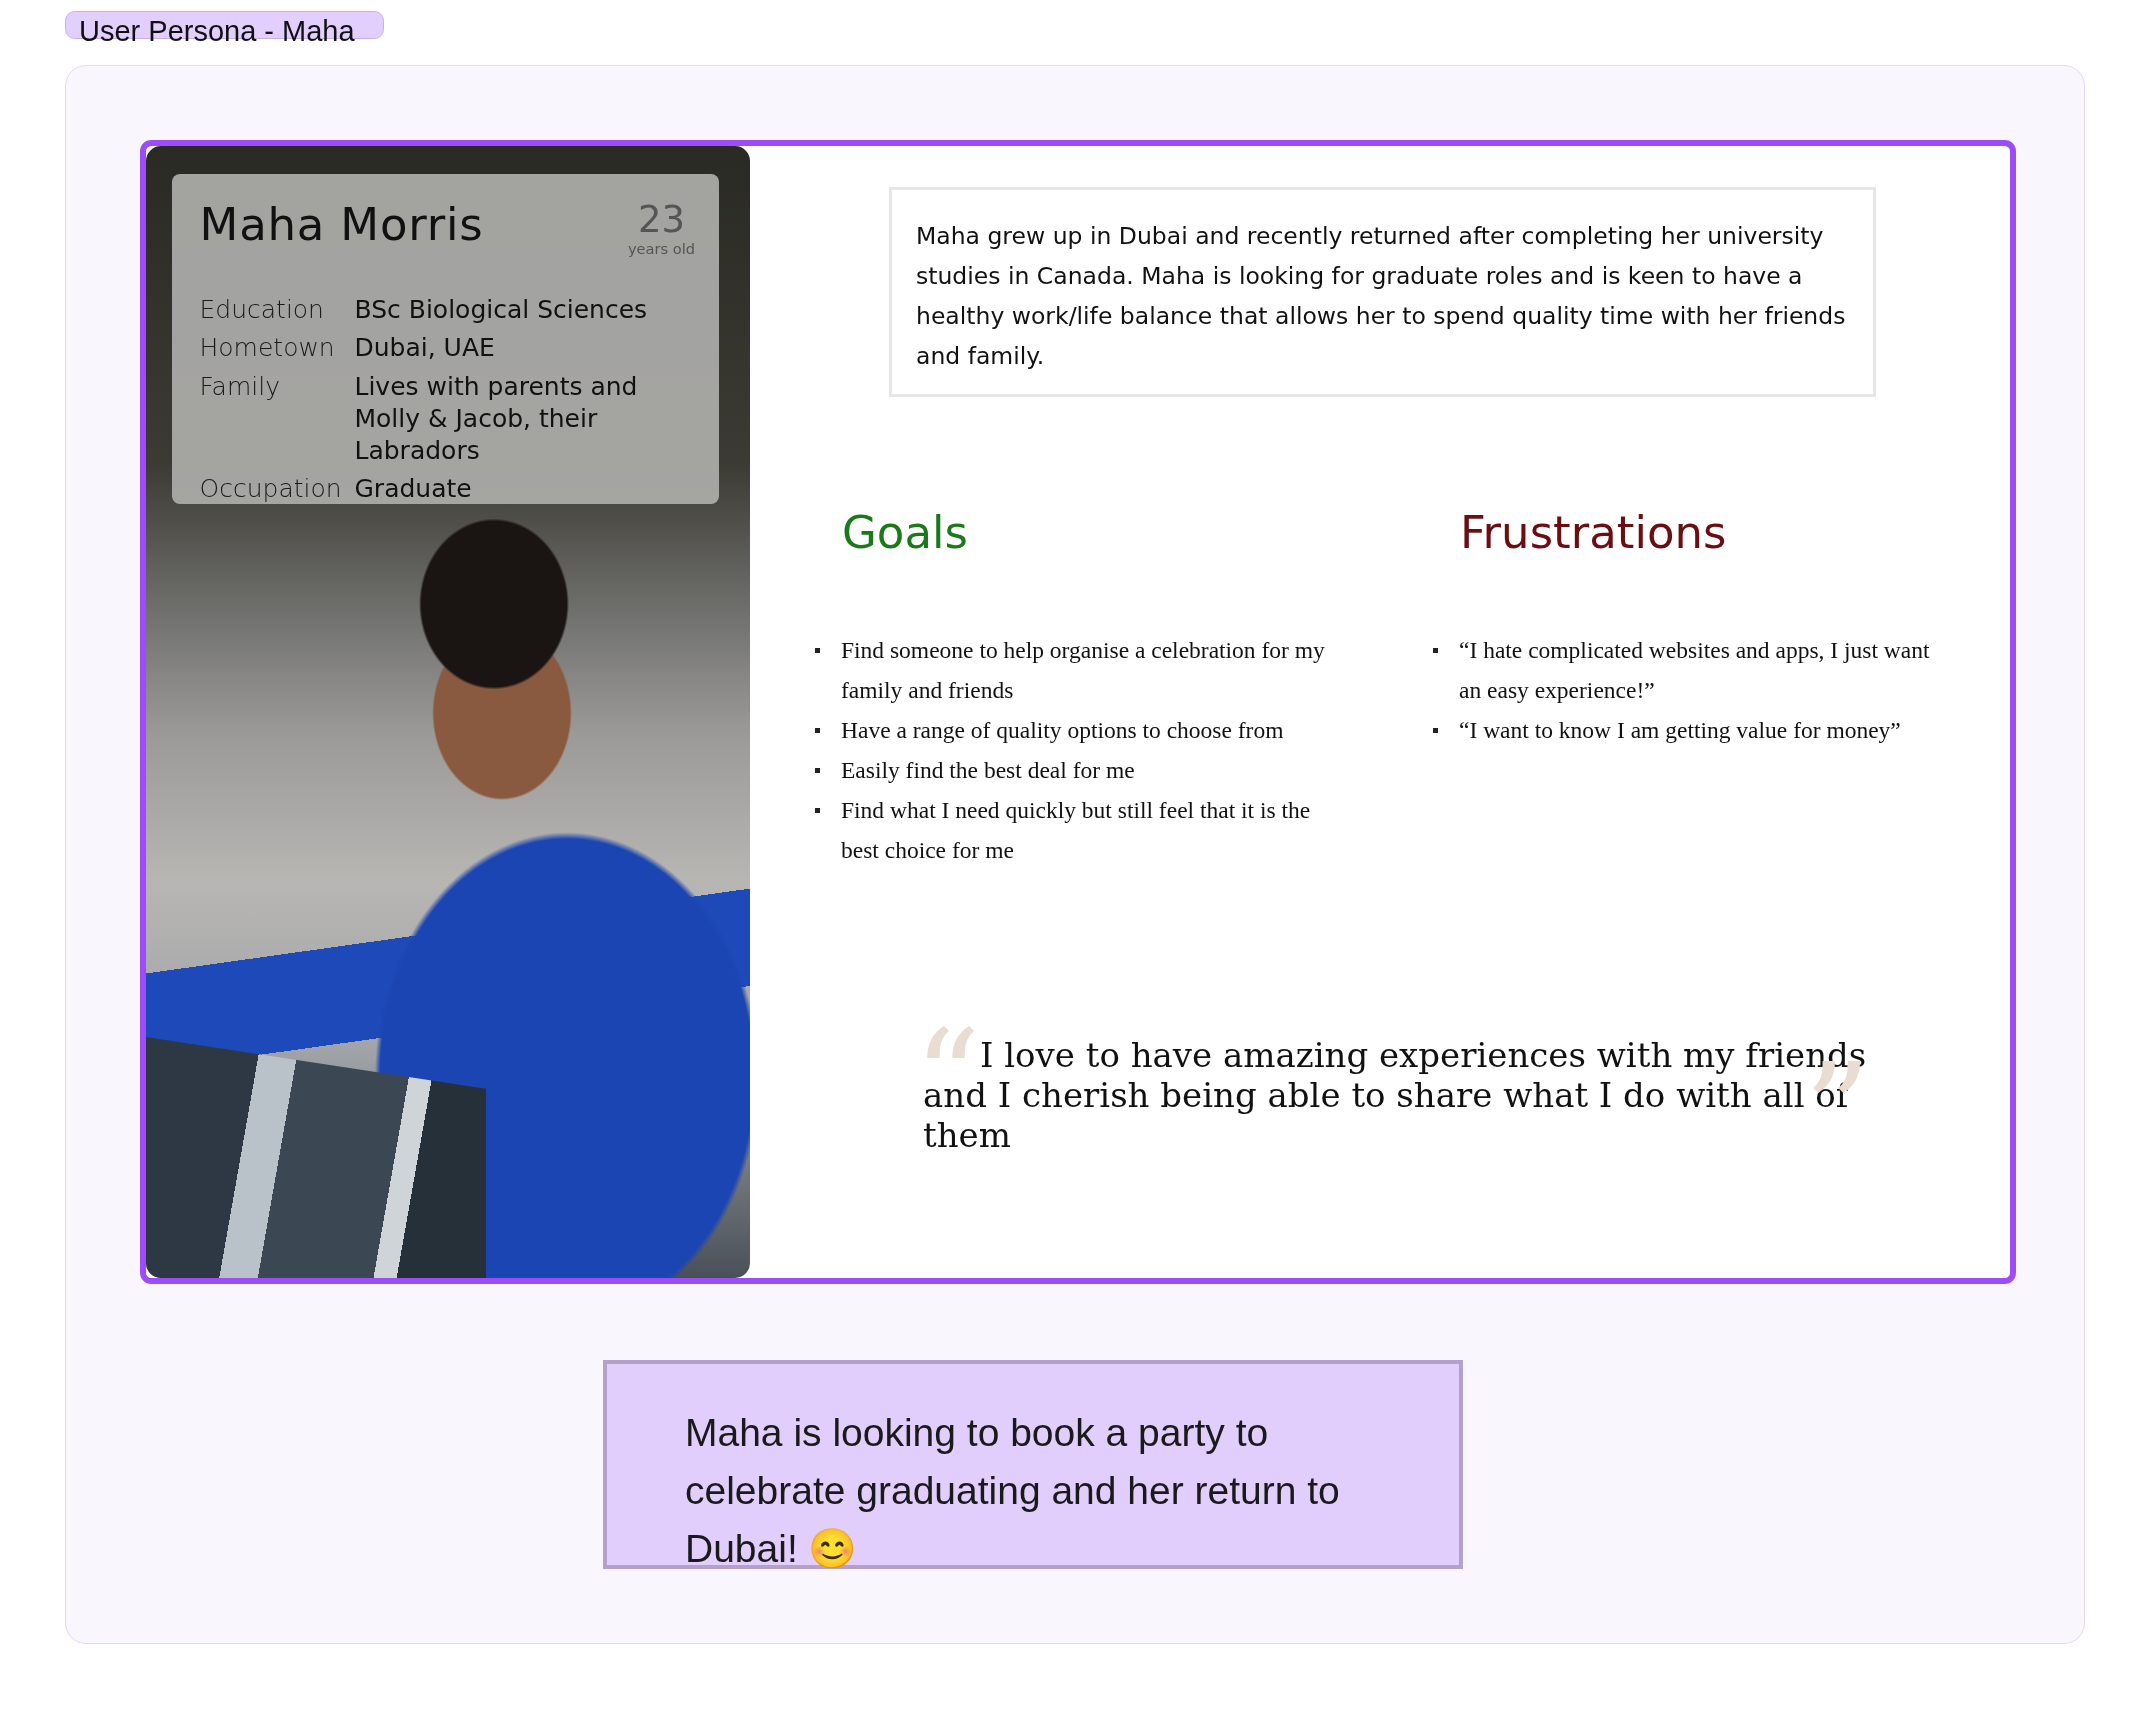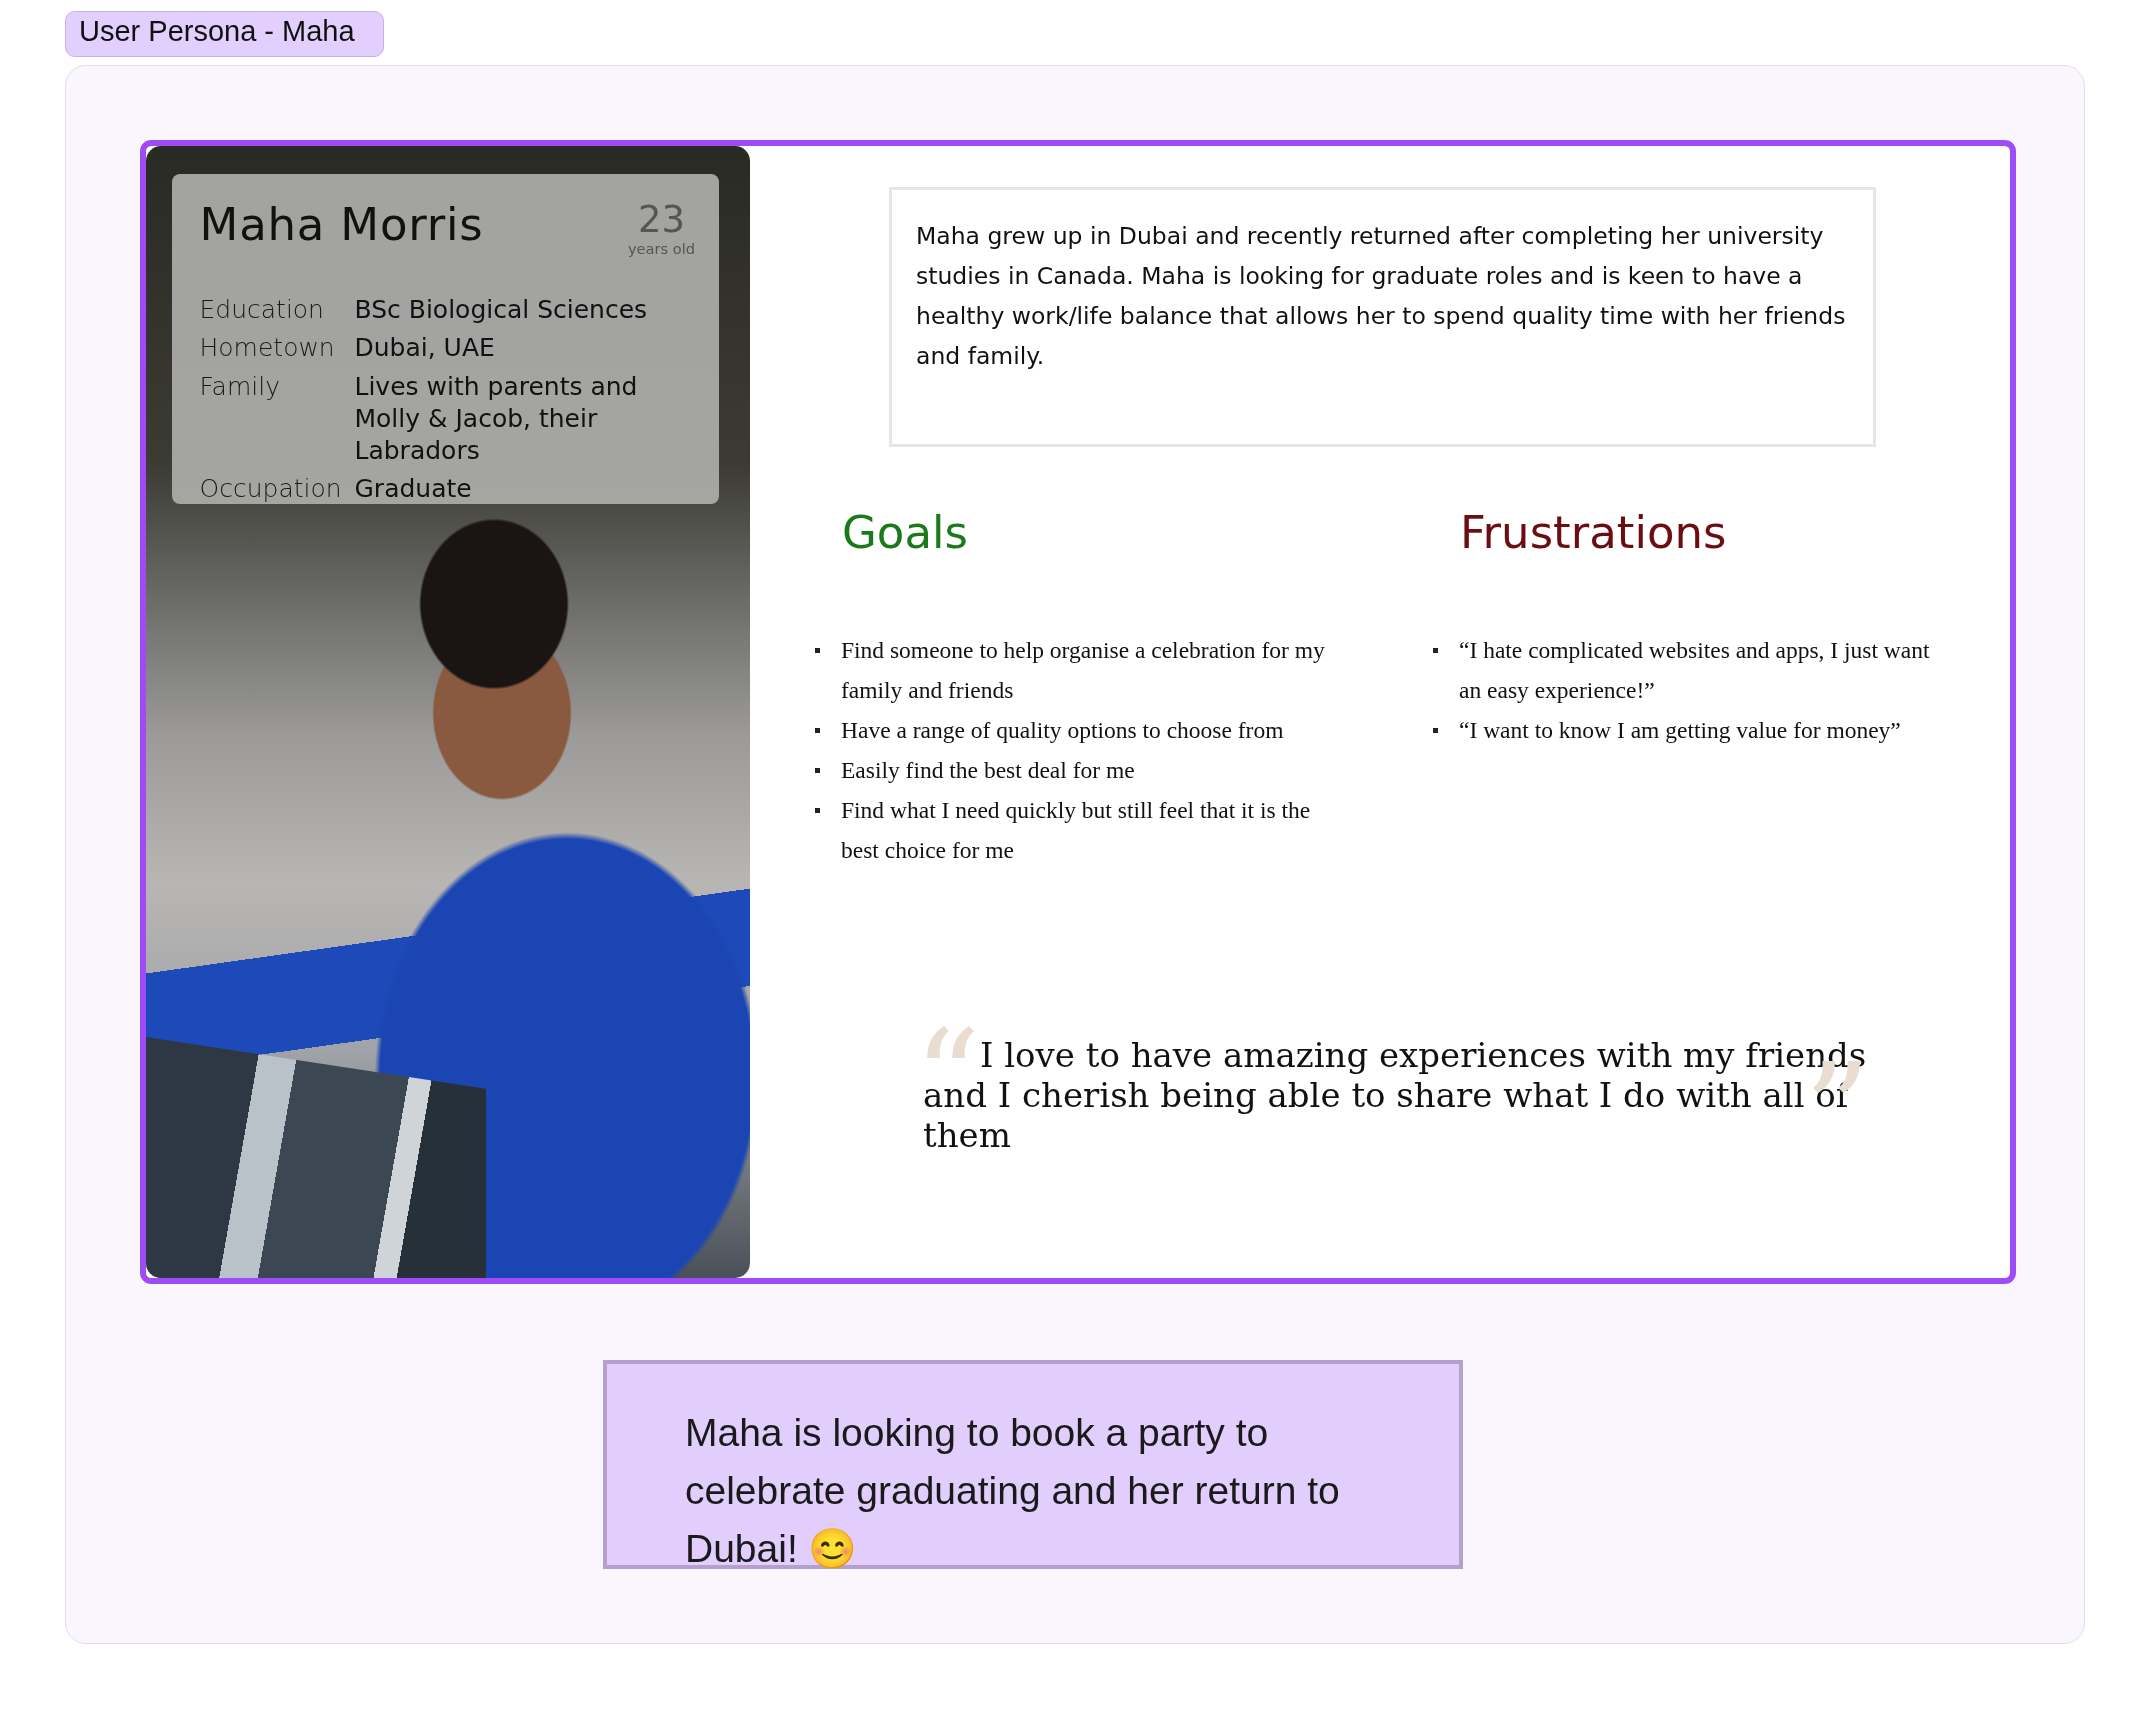--- a/index.html
+++ b/index.html
@@ -1,37 +1,37 @@
 <!DOCTYPE html>
 <html style="font-size:13px"><head>
 <meta charset="utf-8">
 <style>
   html,body{margin:0;padding:0;}
   body{width:2151px;height:1710px;background:#ffffff;position:relative;overflow:hidden;font-family:"DejaVu Sans",sans-serif;}
-  .chip{position:absolute;left:65px;top:11.3px;width:319px;height:46px;background:#e3cffd;border:1.6px solid #c7b0ea;border-radius:9.7px;box-sizing:border-box;font-family:"Liberation Sans",sans-serif;font-size:29px;color:#111;line-height:39px;padding-left:13px;}
+  .chip{position:absolute;left:65px;top:11.3px;width:319px;height:28px;background:#e3cffd;border:1.6px solid #c7b0ea;border-radius:9.7px;box-sizing:border-box;font-family:"Liberation Sans",sans-serif;font-size:29px;color:#111;line-height:39px;padding-left:13px;}
   .panel{position:absolute;left:65px;top:65px;width:2020px;height:1579px;background:#f9f6fd;border:1.6px solid #e4d9f3;border-radius:21px;box-sizing:border-box;}
   .frame{position:absolute;left:140px;top:140px;width:1876px;height:1144px;border:6.5px solid #9d4cf7;border-radius:11.3px;box-sizing:border-box;background:#fff;overflow:hidden;}
   .photo{position:absolute;left:0;top:0;width:604px;height:100%;overflow:hidden;
     background:
       radial-gradient(ellipse 121px 138px at 348px 458px, #1a1412 60%, transparent 62%),
       radial-gradient(ellipse 97px 121px at 356px 567px, #8a5a40 70%, transparent 72%),
       radial-gradient(ellipse 267px 340px at 421px 931px, #1b45b3 70%, transparent 72%),
       linear-gradient(172deg, transparent 68%, #1d4ab8 68%, #1d4ab8 76%, transparent 76%),
       linear-gradient(180deg, #2a2a24 0%, #3b3a33 28%, #6b6b68 40%, #9b9a98 52%, #b8b6b3 65%, #a0a3a8 80%, #4a5058 100%); border-radius: 15px;}
   .car{position:absolute;left:0;top:891px;width:340px;height:259px;background:linear-gradient(100deg,#2e3844 0 30%,#b9c1c9 30% 40%,#3b4753 40% 70%,#cfd4d8 70% 76%,#263039 76%);clip-path:polygon(0 0,100% 20%,100% 100%,0 100%);}
   .info-card{position:absolute;left:26px;top:27.5px;width:547px;height:330px;background:rgba(172,172,170,0.93);border-radius:8px;box-sizing:border-box;padding:24px 26px;}
   .name{position:absolute;left:27.5px;top:24px;font-family:"DejaVu Sans",sans-serif;font-size:45px;color:#111;letter-spacing:0.8px;}
   .age{position:absolute;right:24px;top:26px;text-align:center;}
   .age-num{font-size:37px;color:#555;display:block;line-height:40px;}
   .age-label{font-size:14.6px;color:#555;display:block;}
   .rows{position:absolute;left:27.5px;top:120px;right:16px;}
   .row{display:flex;font-size:25px;line-height:32px;color:#111;margin-bottom:6.5px;}
   .row .lab{width:155px;flex:none;font-weight:300;color:#1a1a1a;}
   .row .val{flex:1;}
-  .bio{position:absolute;left:743px;top:41px;width:987px;height:260px;border:3.2px solid #e6e6e6;box-sizing:border-box;padding:26px 24px;font-size:23.5px;line-height:40px;color:#111;}
+  .bio{position:absolute;left:743px;top:41px;width:987px;height:210px;border:3.2px solid #e6e6e6;box-sizing:border-box;padding:26px 24px;font-size:23.5px;line-height:40px;color:#111;}
   .col-title{position:absolute;font-size:45px;}
   .goals-title{left:696px;top:360px;color:#1a7a1a;}
   .frus-title{left:1314px;top:360px;color:#6b0e12;}
   ul.list{position:absolute;margin:0;padding:0;list-style:none;font-size:23.5px;line-height:40px;color:#111;font-family:Liberation Serif, serif;}
   ul.list li{position:relative;padding-left:26px;margin-bottom:0;}
   ul.list li::before{content:"";position:absolute;left:0;top:18px;width:4.9px;height:4.9px;background:#222;}
   .goals-list{left:669px;top:484px;width:518px;}
   .frus-list{left:1287px;top:484px;width:518px;}
   .quote{position:absolute;left:777px;top:889px;width:988px;font-family:"DejaVu Serif",serif;font-size:34px;line-height:40px;color:#111;}
   .quote .l1{display:block;padding-left:57px;}

